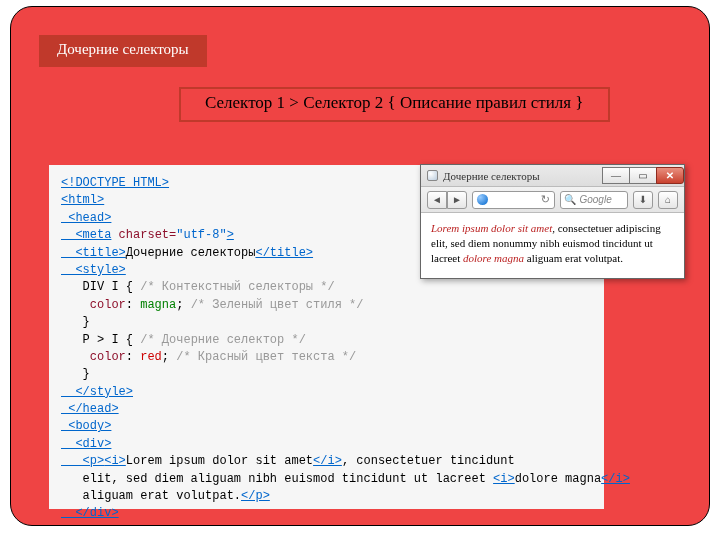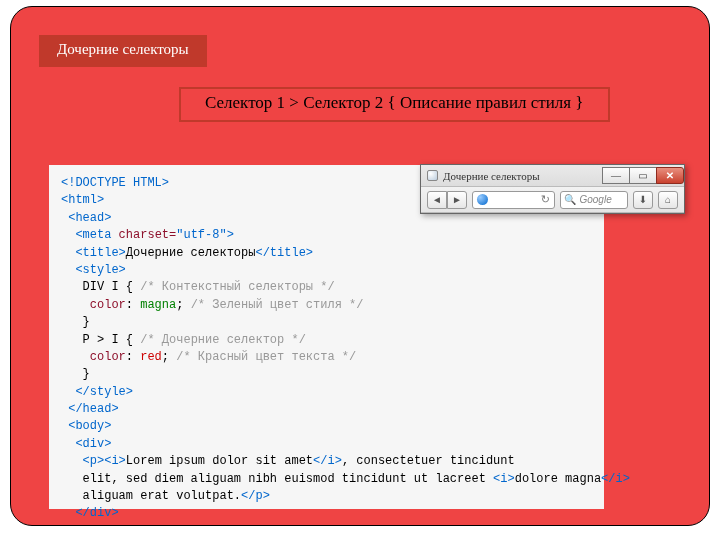--- a/index.html
+++ b/index.html
@@ -50,21 +50,21 @@
     width: 555px;
     height: 344px;
     background: #f6f6f6;
     padding: 10px 12px;
     font-family: "Courier New", monospace;
     font-size: 12px;
     line-height: 1.45;
     white-space: pre;
     color: #000;
   }
-  .tag { color: #0066cc; }
+  .tag { color: #0066cc; text-decoration: underline; }
   .attr { color: #8d0f2a; }
   .val { color: #0066cc; }
   .comment { color: #999; }
   .kw-green { color: #008000; }
   .kw-red { color: #cc0000; }
 
   .browser {
     position: absolute;
     top: 157px;
     right: 24px;
@@ -188,15 +188,18 @@
         <span style="flex:1"></span>
         <span class="reload">↻</span>
       </span>
       <span class="search">
         <span>🔍</span>
         <span style="color:#888; font-style:italic;">Google</span>
       </span>
       <span class="tbtn">⬇</span>
       <span class="tbtn">⌂</span>
     </div>
+    <div class="br-content">
+      <span class="red-it">Lorem ipsum dolor sit amet</span><span>, consectetuer adipiscing elit, sed diem nonummy nibh euismod tincidunt ut lacreet </span><span class="red-it">dolore magna</span><span> aliguam erat volutpat.</span>
+    </div>
   </div>
 
 </div>
 
 </body></html>

